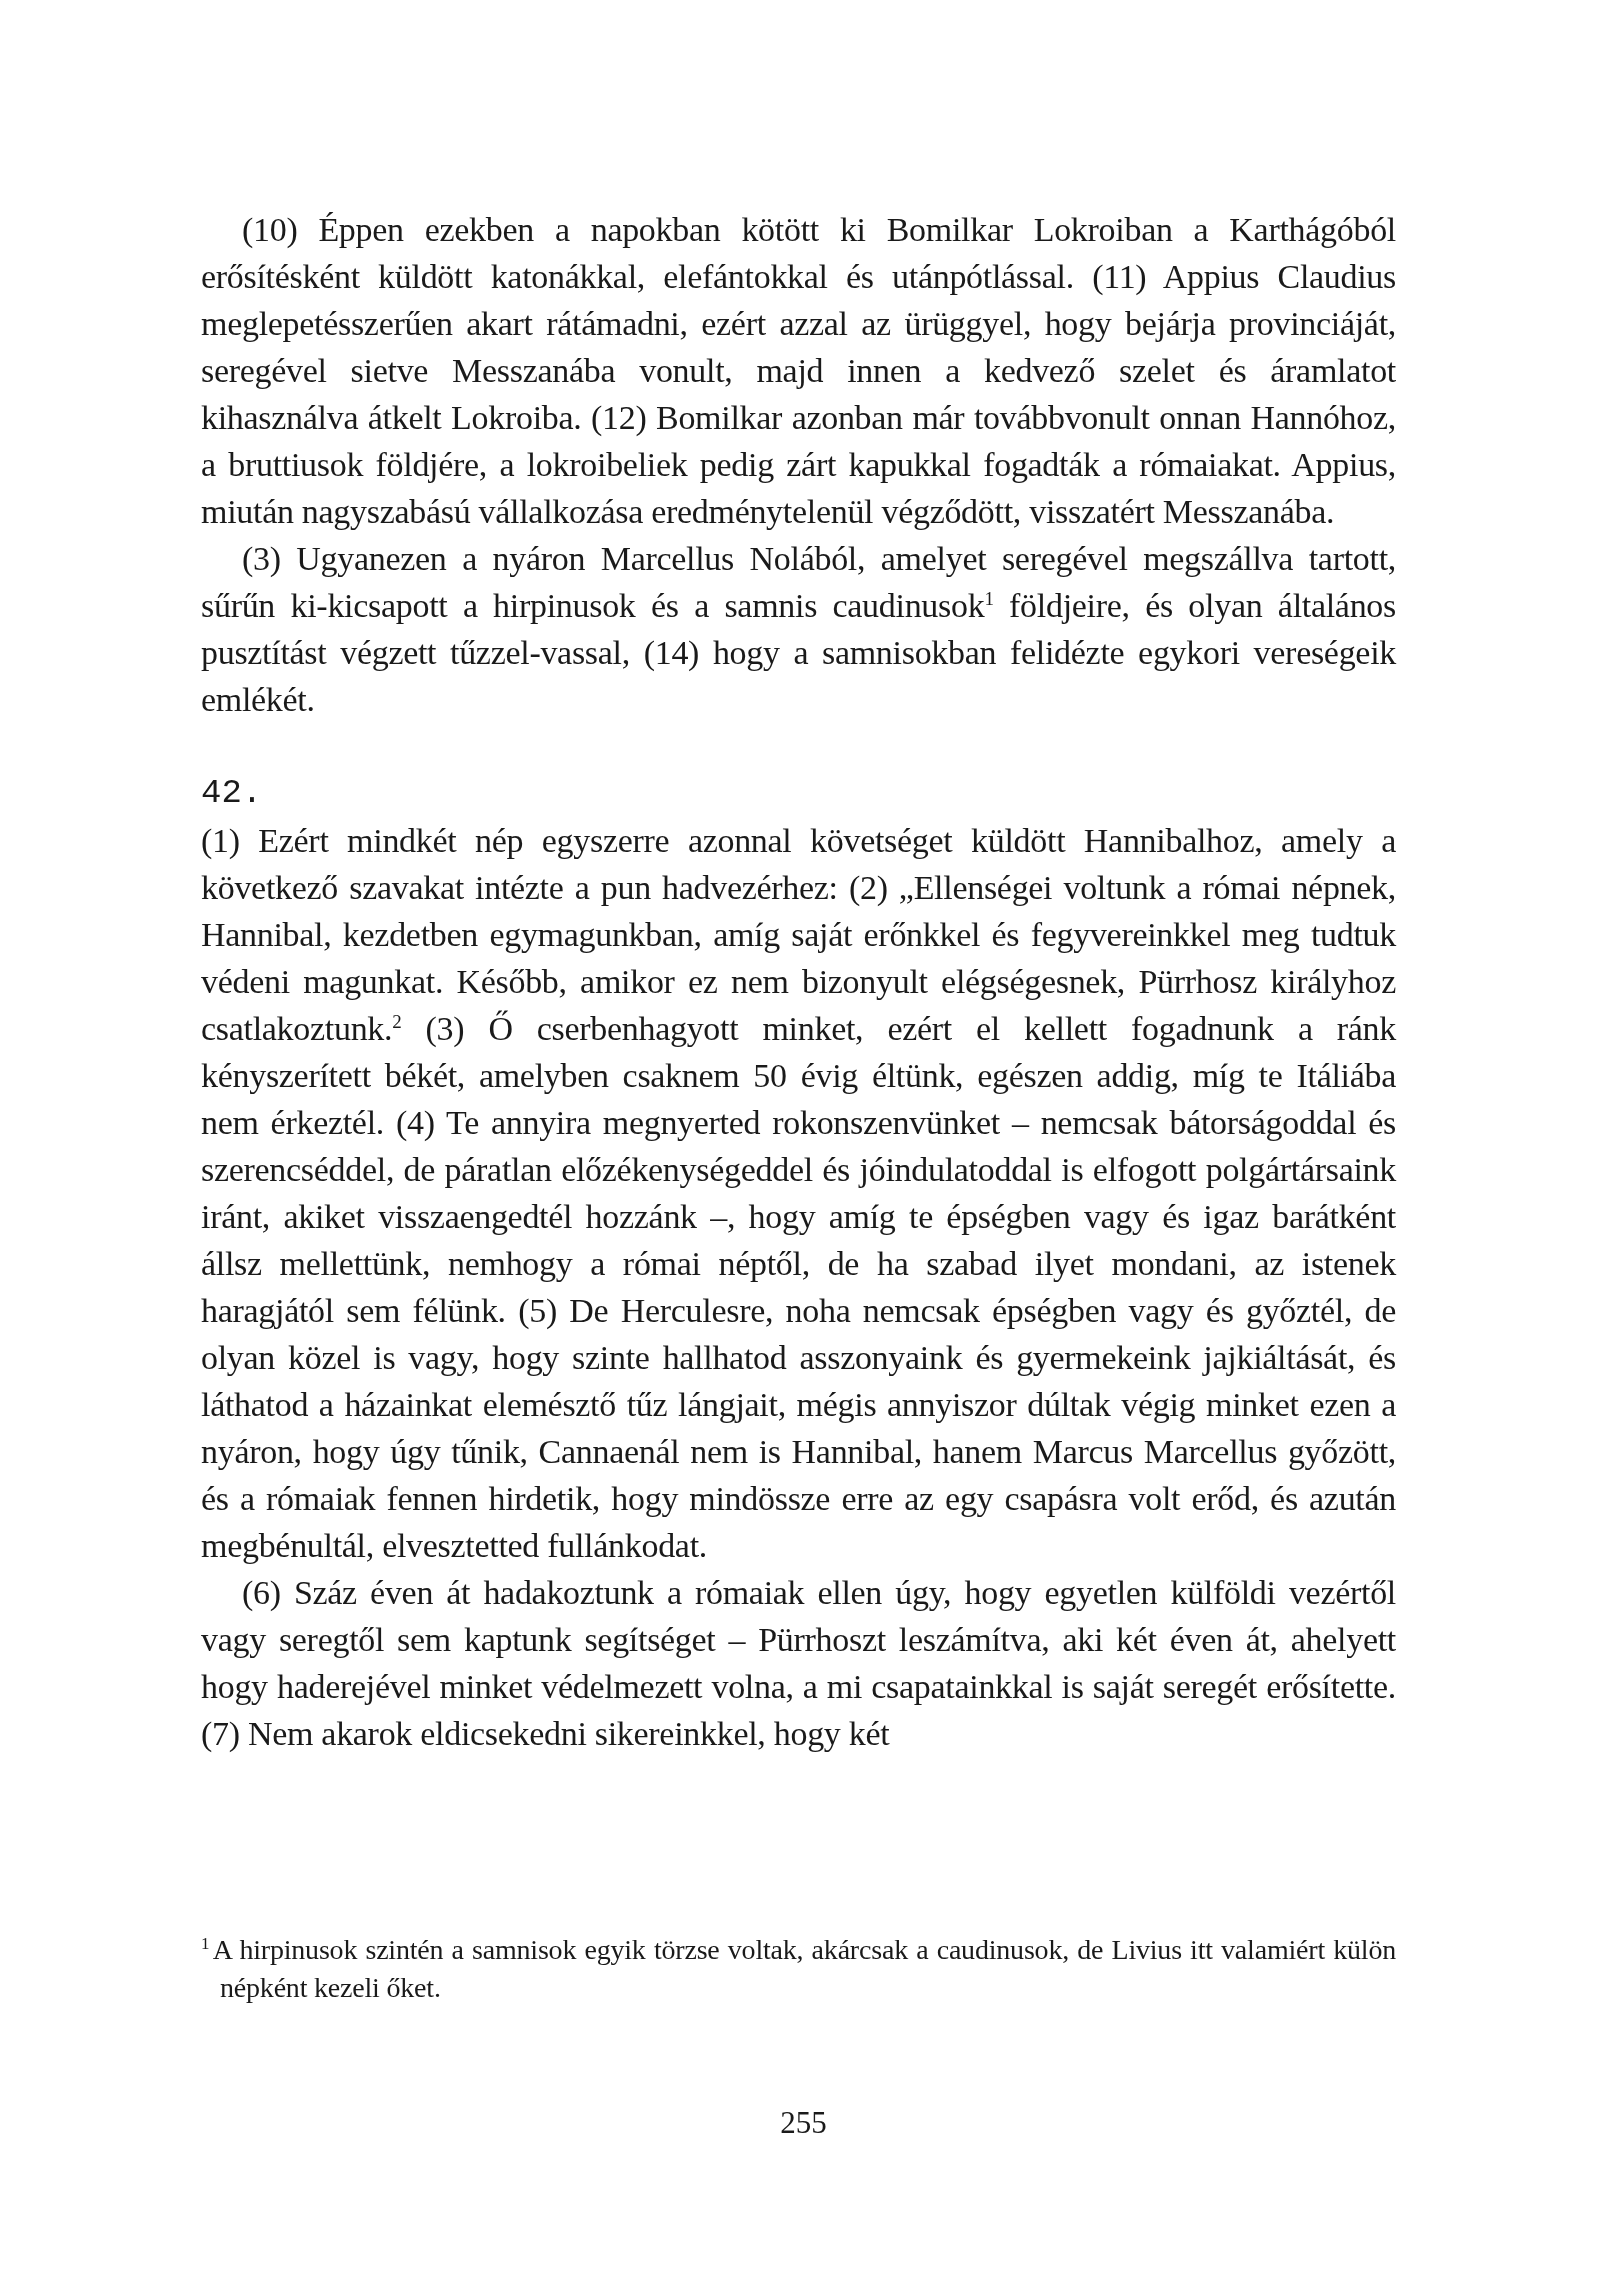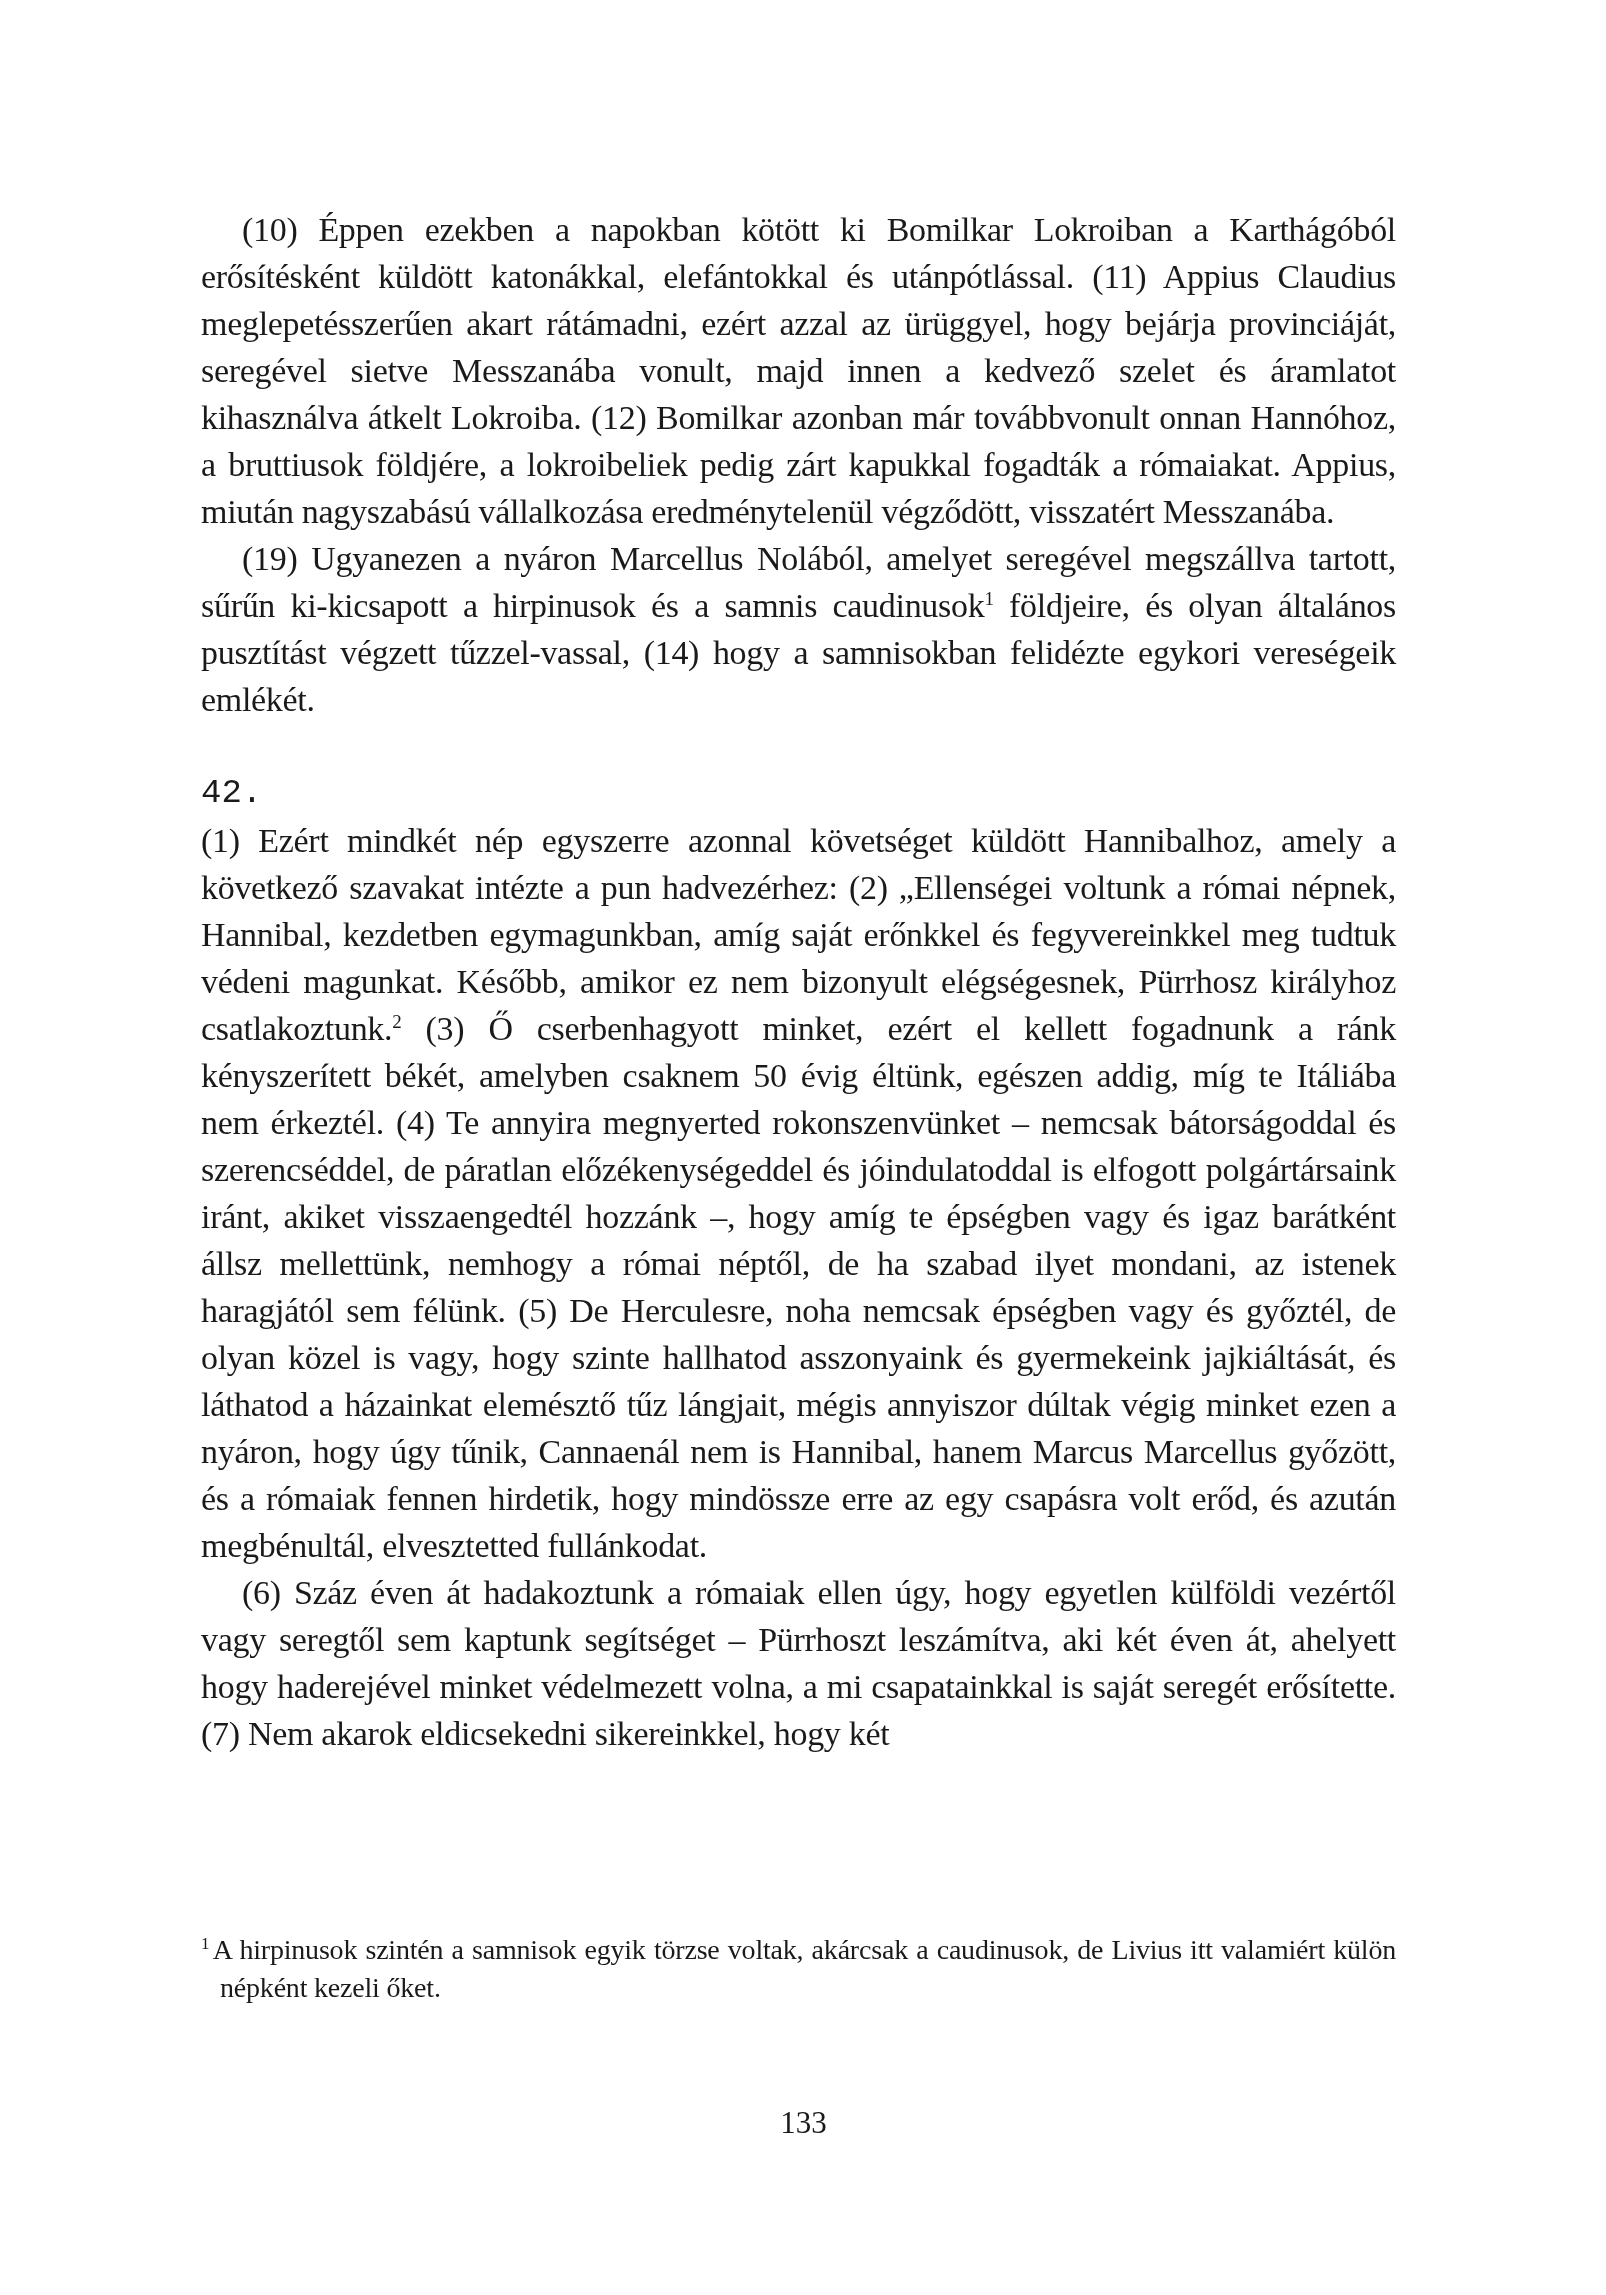--- a/index.html
+++ b/index.html
@@ -16,26 +16,26 @@
               padding-left: 19px; text-indent: -19px; letter-spacing: -0.2px; }
   .footnote sup { font-size: 17px; vertical-align: 10.3px; line-height: 0; margin-right: 3.4px; }
   .page-number { position: absolute; left: 0; width: 1607px; top: 2105px;
                  text-align: center; font-size: 31px; }
 </style>
 </head>
 <body>
 
 <div class="page">
   <p class="para indent">(10) Éppen ezekben a napokban kötött ki Bomilkar Lokroiban a Karthágóból erősítésként küldött katonákkal, elefántokkal és utánpótlással. (11) Appius Claudius meglepetésszerűen akart rátámadni, ezért azzal az ürüggyel, hogy bejárja provinciáját, seregével sietve Messzanába vonult, majd innen a kedvező szelet és áramlatot kihasználva átkelt Lokroiba. (12) Bomilkar azonban már továbbvonult onnan Hannóhoz, a bruttiusok földjére, a lokroibeliek pedig zárt kapukkal fogadták a rómaiakat. Appius, miután nagyszabású vállalkozása eredménytelenül végződött, visszatért Messzanába.</p>
-  <p class="para indent"><span>(19) Ugyanezen a nyáron Marcellus Nolából, amelyet seregével megszállva tartott, sűrűn ki-kicsapott a hirpinusok és a samnis caudinusok</span><sup class="fn">1</sup><span> földjeire, és olyan általános pusztítást végzett tűzzel-vassal, (14) hogy a samnisokban felidézte egykori vereségeik emlékét.</span></p>
+  <p class="para indent"><span>(3) Ugyanezen a nyáron Marcellus Nolából, amelyet seregével megszállva tartott, sűrűn ki-kicsapott a hirpinusok és a samnis caudinusok</span><sup class="fn">1</sup><span> földjeire, és olyan általános pusztítást végzett tűzzel-vassal, (14) hogy a samnisokban felidézte egykori vereségeik emlékét.</span></p>
 
   <p class="section-num">42.</p>
 
   <p class="para"><span>(1) Ezért mindkét nép egyszerre azonnal követséget küldött Hannibalhoz, amely a következő szavakat intézte a pun hadvezérhez: (2) „Ellenségei voltunk a római népnek, Hannibal, kezdetben egymagunkban, amíg saját erőnkkel és fegyvereinkkel meg tudtuk védeni magunkat. Később, amikor ez nem bizonyult elégségesnek, Pürrhosz királyhoz csatlakoztunk.</span><sup class="fn">2</sup><span> (3) Ő cserbenhagyott minket, ezért el kellett fogadnunk a ránk kényszerített békét, amelyben csaknem 50 évig éltünk, egészen addig, míg te Itáliába nem érkeztél. (4) Te annyira megnyerted rokonszenvünket – nemcsak bátorságoddal és szerencséddel, de páratlan előzékenységeddel és jóindulatoddal is elfogott polgártársaink iránt, akiket visszaengedtél hozzánk –, hogy amíg te épségben vagy és igaz barátként állsz mellettünk, nemhogy a római néptől, de ha szabad ilyet mondani, az istenek haragjától sem félünk. (5) De Herculesre, noha nemcsak épségben vagy és győztél, de olyan közel is vagy, hogy szinte hallhatod asszonyaink és gyermekeink jajkiáltását, és láthatod a házainkat elemésztő tűz lángjait, mégis annyiszor dúltak végig minket ezen a nyáron, hogy úgy tűnik, Cannaenál nem is Hannibal, hanem Marcus Marcellus győzött, és a rómaiak fennen hirdetik, hogy mindössze erre az egy csapásra volt erőd, és azután megbénultál, elvesztetted fullánkodat.</span></p>
   <p class="para indent">(6) Száz éven át hadakoztunk a rómaiak ellen úgy, hogy egyetlen külföldi vezértől vagy seregtől sem kaptunk segítséget – Pürrhoszt leszámítva, aki két éven át, ahelyett hogy haderejével minket védelmezett volna, a mi csapatainkkal is saját seregét erősítette. (7) Nem akarok eldicsekedni sikereinkkel, hogy két</p>
 </div>
 
 <div class="footnotes">
   <p class="footnote"><sup>1</sup><span>A hirpinusok szintén a samnisok egyik törzse voltak, akárcsak a caudinusok, de Livius itt valamiért külön népként kezeli őket.</span></p>
 </div>
 
-<div class="page-number">133</div>
+<div class="page-number">255</div>
 
 
 </body></html>

